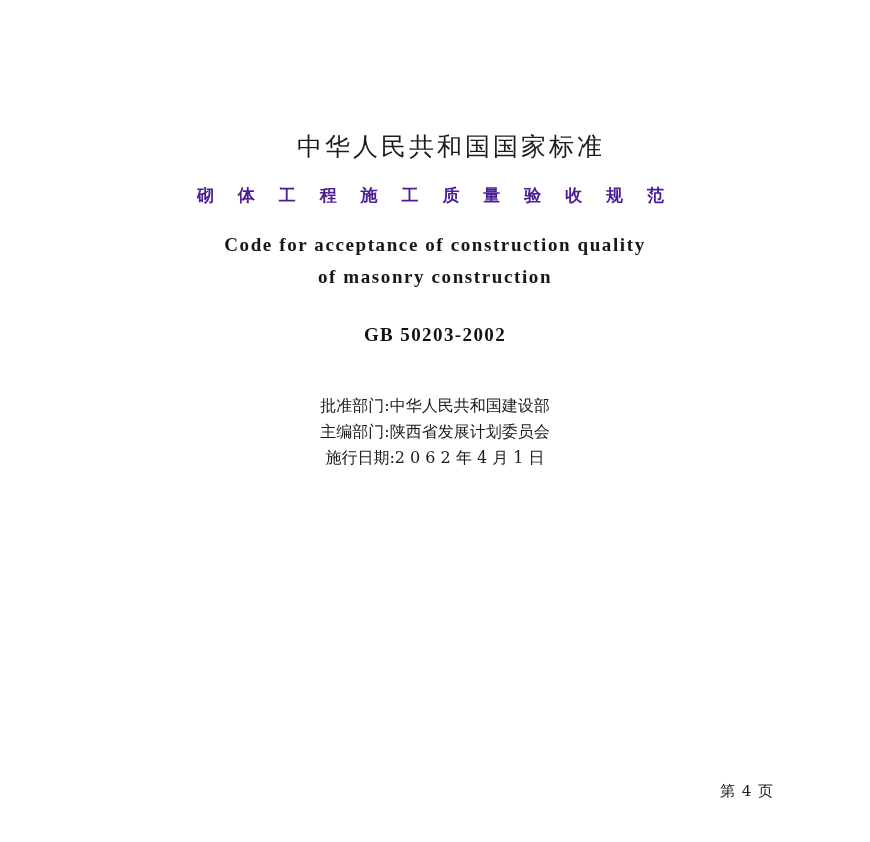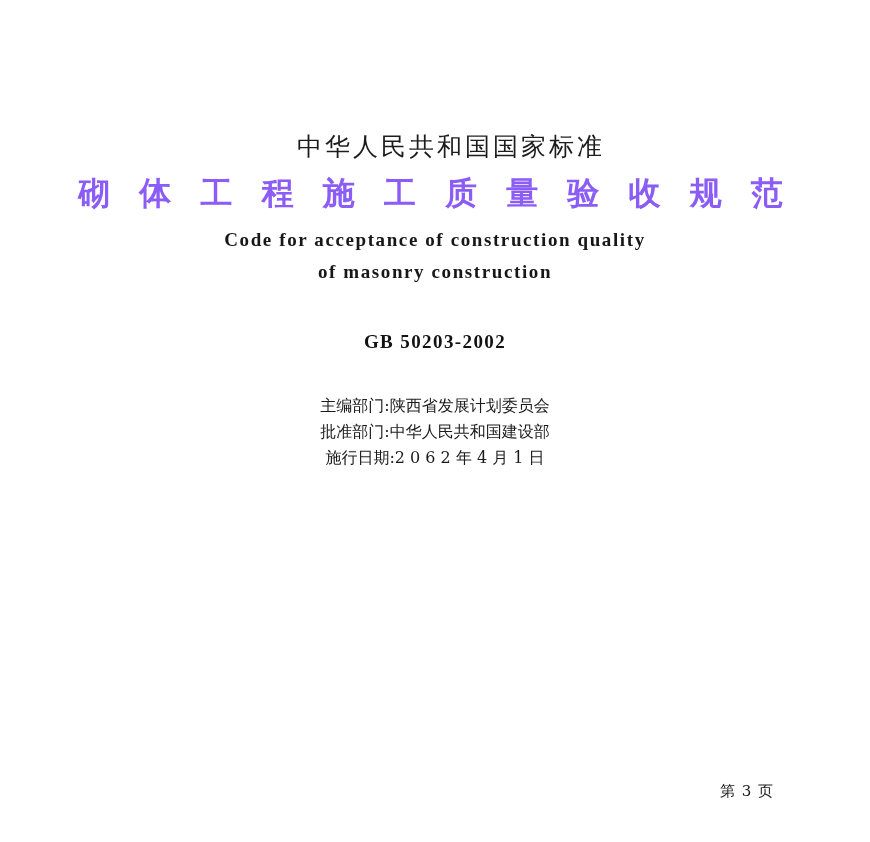--- a/index.html
+++ b/index.html
@@ -38,43 +38,43 @@
   .cn-title-1 {
     font-family: "DejaVu Serif", "Liberation Serif", serif;
     font-size: 25px;
     letter-spacing: 3px;
     color: #1c1c1c;
     line-height: 1.2;
     white-space: nowrap;
     padding-left: 32px;
   }
   .cn-title-2 {
-    margin-top: 12px;
+    margin-top: 23px;
     font-family: "DejaVu Serif", "Liberation Serif", serif;
-    font-size: 32px;
+    font-size: 17px;
     font-weight: bold;
     letter-spacing: 9px;
-    color: #8b5cf6;
+    color: #4c1d95;
     line-height: 1.2;
     white-space: nowrap;
   }
   .en-title {
-    margin-top: 12px;
+    margin-top: 24px;
     font-family: "Liberation Serif", serif;
     font-size: 19px;
     font-weight: bold;
     letter-spacing: 1.6px;
     color: #171717;
     line-height: 1.65;
   }
   .en-title .line2 {
     display: block;
   }
   .std-code {
-    margin-top: 44px;
+    margin-top: 32px;
     font-family: "Liberation Serif", serif;
     font-size: 19px;
     font-weight: bold;
     letter-spacing: 1.4px;
     color: #121212;
   }
   .issuer-block {
     position: absolute;
     left: 0;
     top: 393px;
@@ -112,21 +112,21 @@
 
       <div class="en-title">
         <span>Code for acceptance of construction quality</span>
         <span class="line2">of masonry construction</span>
       </div>
 
       <div class="std-code">GB 50203-2002</div>
     </div>
 
     <div class="issuer-block">
+      <div class="issuer-line">批准部门:中华人民共和国建设部</div>
       <div class="issuer-line">主编部门:陕西省发展计划委员会</div>
-      <div class="issuer-line">批准部门:中华人民共和国建设部</div>
       <div class="issuer-line spaced">施行日期:2 0 6 2 年 4 月 1 日</div>
     </div>
 
-    <div class="footer">第 3 页</div>
+    <div class="footer">第 4 页</div>
 
   </div>
 </div>
 
 </body></html>

